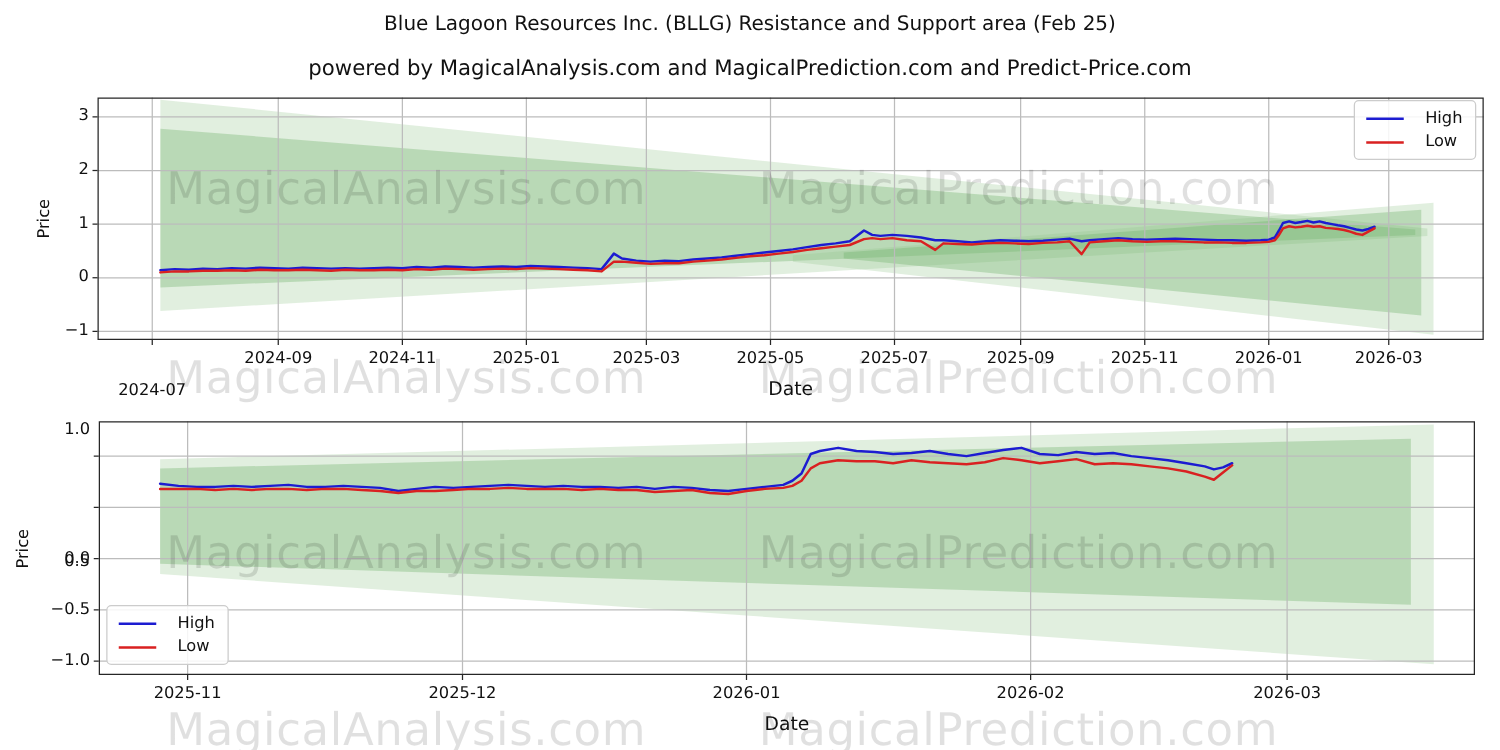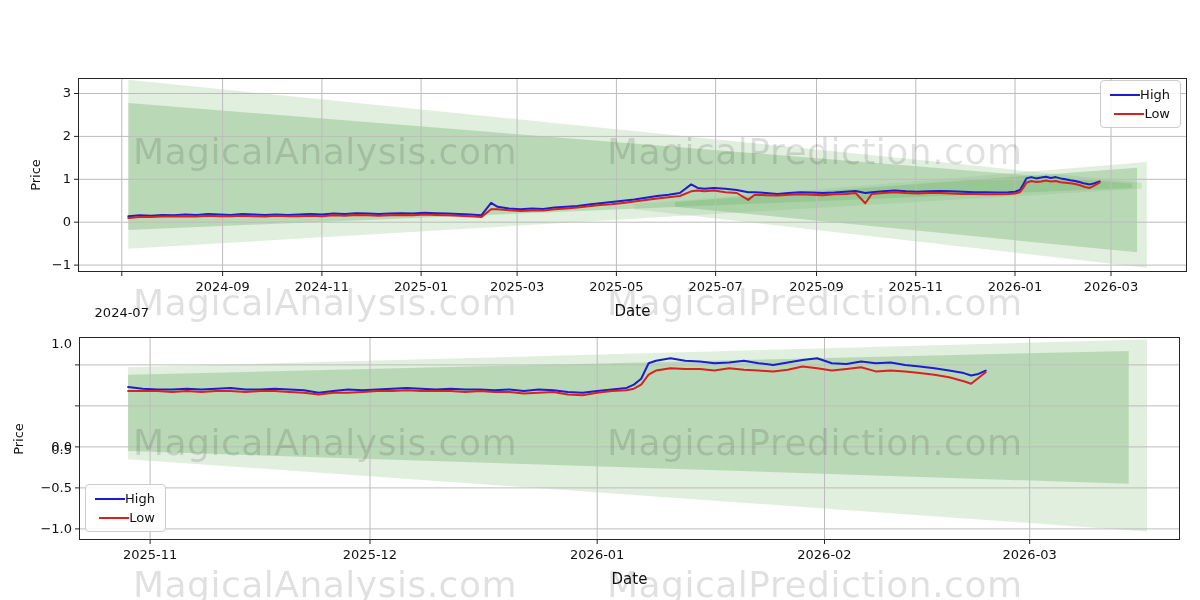--- a/index.html
+++ b/index.html
@@ -10,28 +10,30 @@
   .chart-svg{position:absolute;overflow:visible;z-index:1;}
   .tick-x{position:absolute;width:80px;font-size:13px;text-align:center;z-index:2;}
   .tick-y{position:absolute;width:52px;font-size:13px;text-align:right;z-index:2;}
   .axis-xlabel{position:absolute;width:100px;font-size:15px;text-align:center;z-index:2;}
   .axis-ylabel{position:absolute;width:90px;height:16px;font-size:13px;text-align:center;
                transform:rotate(-90deg);z-index:2;}
   .watermark-layer{position:absolute;inset:0;z-index:3;pointer-events:none;}
   .watermark{position:absolute;font-size:36px;letter-spacing:0.5px;white-space:nowrap;line-height:1;}
   .legend{position:absolute;background:rgba(255,255,255,0.85);border:1px solid #cccccc;
           border-radius:4px;padding:6px 10px 6px 9px;display:flex;flex-direction:column;gap:4px;z-index:4;}
-  .legend-entry{display:flex;align-items:center;gap:0;justify-content:flex-end;}
+  .legend-entry{display:flex;align-items:center;gap:17px;}
   .legend-sample{width:30px;height:0;border-top:2.5px solid #000;}
   .legend-label{font-size:13px;line-height:15px;}
 </style>
 </head>
 <body>
 
 <div class="figure" id="figure">
+  <div class="fig-title">Blue Lagoon Resources Inc. (BLLG) Resistance and Support area (Feb 25)</div>
+  <div class="fig-subtitle">powered by MagicalAnalysis.com and MagicalPrediction.com and Predict-Price.com</div>
   <div class="watermark-layer" id="watermark-layer">
       <span class="watermark" style="left: 133px; top: 134px; color: rgba(0, 0, 0, 0.12);">MagicalAnalysis.com</span>
       <span class="watermark" style="left: 607px; top: 134px; color: rgba(0, 0, 0, 0.12);">MagicalPrediction.com</span>
       <span class="watermark" style="left: 133px; top: 285px; color: rgba(0, 0, 0, 0.12);">MagicalAnalysis.com</span>
       <span class="watermark" style="left: 607px; top: 285px; color: rgba(0, 0, 0, 0.12);">MagicalPrediction.com</span>
       <span class="watermark" style="left: 133px; top: 425px; color: rgba(0, 0, 0, 0.12);">MagicalAnalysis.com</span>
       <span class="watermark" style="left: 607px; top: 425px; color: rgba(0, 0, 0, 0.12);">MagicalPrediction.com</span>
       <span class="watermark" style="left: 133px; top: 567px; color: rgba(0, 0, 0, 0.12);">MagicalAnalysis.com</span>
       <span class="watermark" style="left: 607px; top: 567px; color: rgba(0, 0, 0, 0.12);">MagicalPrediction.com</span>
     </div>

